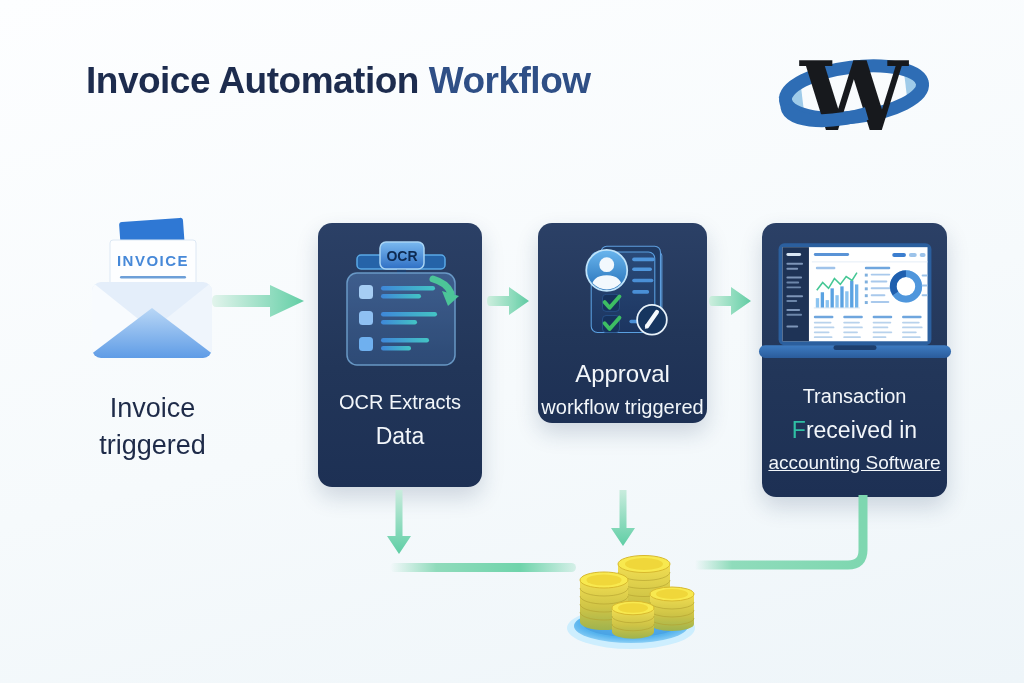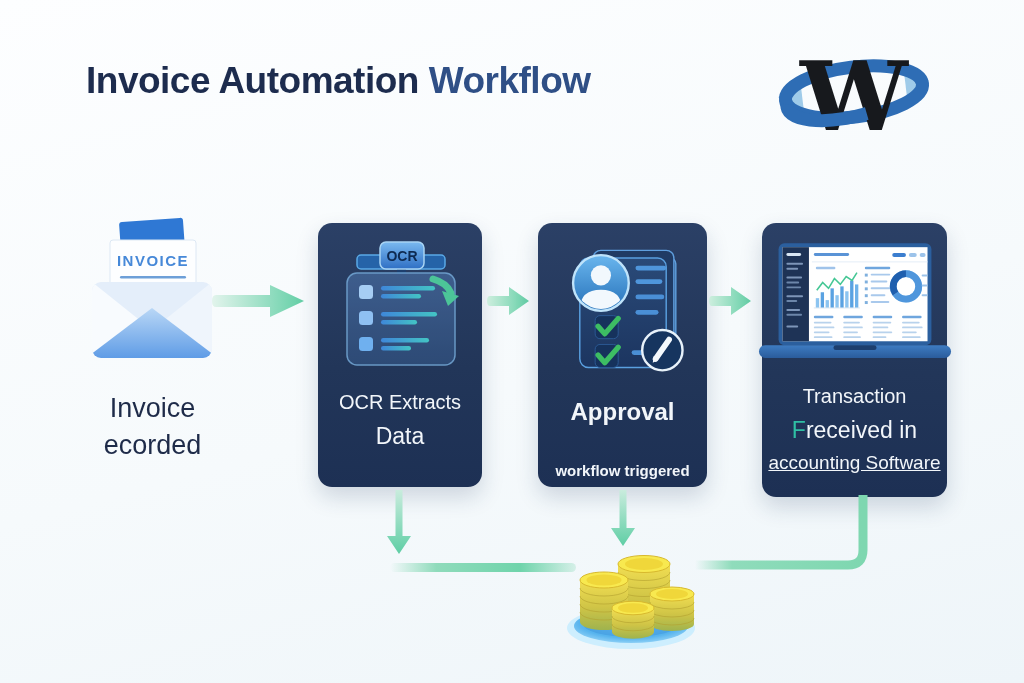--- a/index.html
+++ b/index.html
@@ -18,26 +18,26 @@
   .logo{position:absolute;left:768px;top:30px;width:172px;height:118px;}
   
   .card{
     position:absolute;border-radius:14px;
     background:linear-gradient(180deg,var(--card_top,#2b4066) 0%,#223659 55%,var(--card_bottom,#1d3054) 100%);
     box-shadow:0 10px 22px rgba(30,55,95,.18);
     display:flex;flex-direction:column;align-items:center;
     color:#f2f6fa;text-align:left;
   }
   .card-ocr{left:318px;top:223px;width:164px;height:264px;}
-  .card-approval{left:538px;top:223px;width:169px;height:264px;font-weight:bold;}
+  .card-approval{left:538px;top:223px;width:169px;height:200px;}
   .card-recorded{left:762px;top:223px;width:185px;height:274px;}
   .card .cap1{font-size:20px;margin-top:16px;line-height:34px;}
   .card .cap2{font-size:23px;line-height:34px;}
   .card-approval .cap1{font-size:24px;}
-  .card-approval .cap2{font-size:15px;line-height:32px;margin-top:26px;}
+  .card-approval .cap2{font-size:20px;line-height:32px;}
   .card-recorded .cap1{margin-top:10px;}
   .card-recorded .cap3{font-size:19px;line-height:31px;text-decoration:underline;}
   .teal-letter{color:var(--teal_accent,#2fbfa4);}
   
   .envelope{position:absolute;left:80px;top:206px;width:144px;height:154px;}
   .caption-left{
     position:absolute;left:55px;top:390px;width:195px;text-align:center;
     font-size:27px;line-height:37px;color:var(--label_navy,#1e2b49);
   }
   
@@ -94,21 +94,21 @@
     </g>
     <g clip-path="url(#envClip)">
       <rect x="12" y="76" width="120" height="76" fill="#e4eefa"></rect>
       <polygon points="12,76 72,124 12,152" fill="#f8fbfe"></polygon>
       <polygon points="132,76 72,124 132,152" fill="#eff5fc"></polygon>
       <polygon points="6,152 72,102 138,152" fill="url(#envFront)"></polygon>
     </g>
   </svg>
   <div class="caption-left">
     <div>Invoice</div>
-    <div>ecorded</div>
+    <div>triggered</div>
   </div>
 
   <svg class="arrow a1" viewBox="0 0 96 40">
     <defs>
         <linearGradient id="ag1" x1="0" y1="0" x2="1" y2="0">
       <stop offset="0%" stop-color="#e2f4ec"></stop>
           <stop offset="100%" stop-color="#63cfa6"></stop>
     </linearGradient>
       </defs>
     <path d="M4 14 H58 V4 L92 20 L58 36 V26 H4 Q0 26 0 20 Q0 14 4 14 Z" fill="url(#ag1)"></path>

